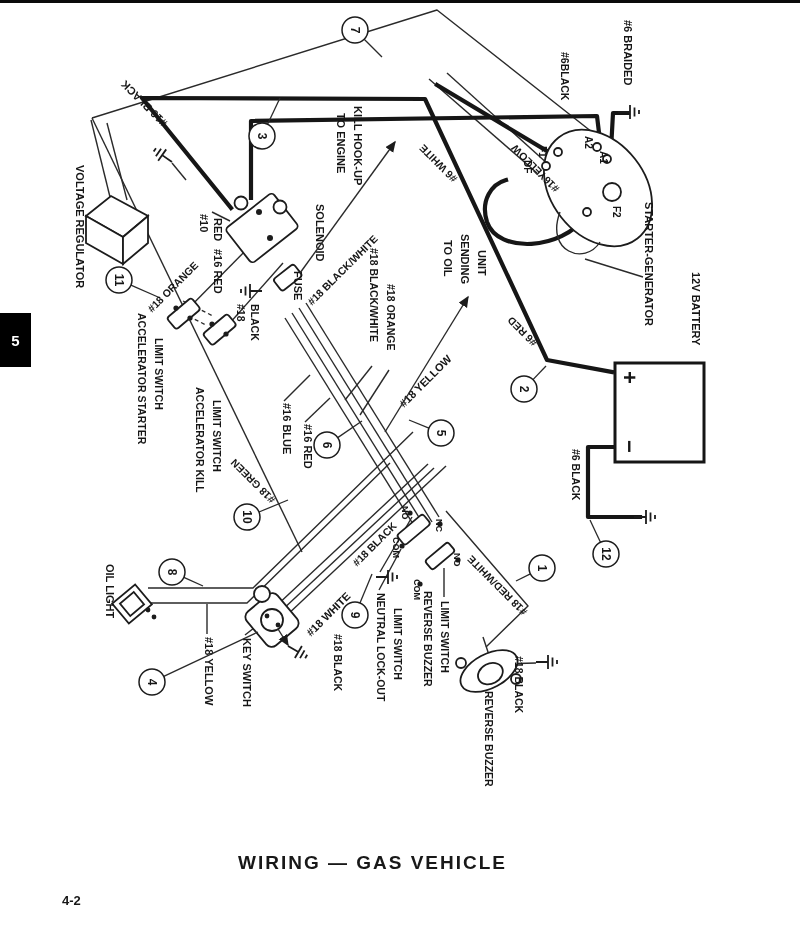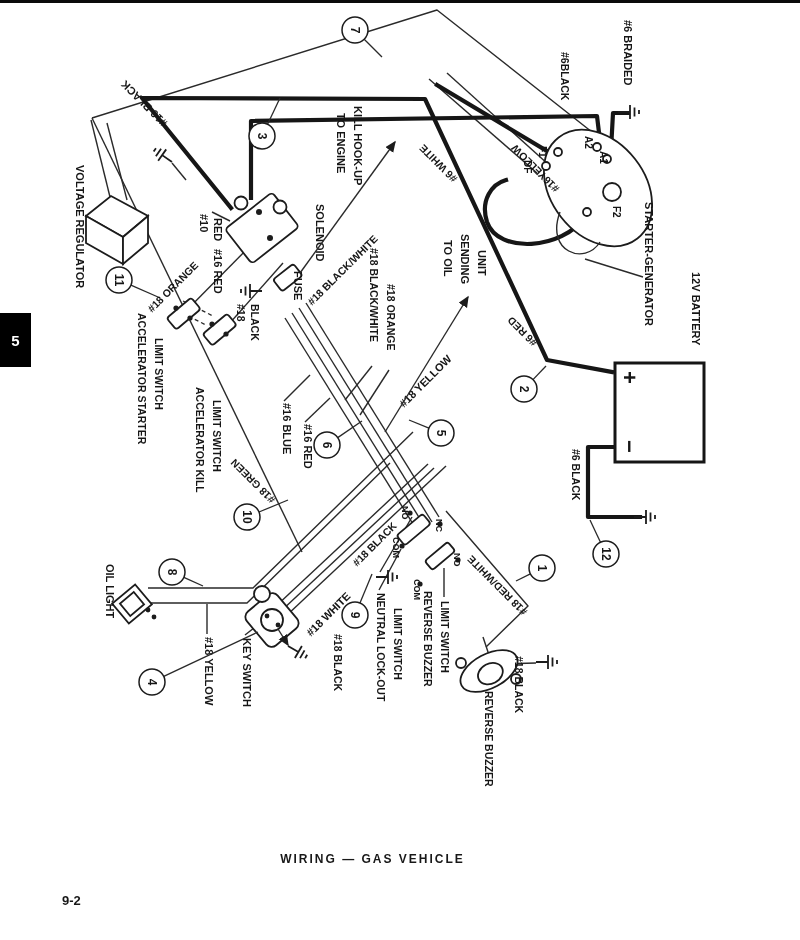--- a/index.html
+++ b/index.html
@@ -2,21 +2,21 @@
 <html><head>
 <meta charset="utf-8">
 <style>
   html,body{margin:0;padding:0;background:#fff;width:800px;height:940px;overflow:hidden;
     font-family:"Liberation Sans",sans-serif;}
   #stage{position:relative;width:800px;height:940px;background:#fff;}
   #scan-edge{position:absolute;top:0;left:0;width:800px;height:3px;background:#0a0a0a;}
   #tab5{position:absolute;left:0;top:313px;width:31px;height:54px;background:#000;color:#fff;
     display:flex;align-items:center;justify-content:center;font-size:15px;font-weight:bold;}
   #caption{position:absolute;left:0;top:852px;width:745px;text-align:center;font-weight:bold;
-    font-size:12px;letter-spacing:2px;color:#181818;}
+    font-size:19px;letter-spacing:2px;color:#181818;}
   #pagenum{position:absolute;left:62px;top:893px;font-weight:bold;font-size:13px;color:#181818;}
   svg{position:absolute;top:0;left:0;}
   svg text{font-family:"Liberation Sans",sans-serif;font-weight:bold;fill:#161616;}
   .w-thick{fill:none;stroke:#161616;stroke-width:4.2px;stroke-linejoin:round;stroke-linecap:square;}
   .w-thin{fill:none;stroke:#2a2a2a;stroke-width:1.4px;stroke-linejoin:round;}
   .comp{fill:#ffffff;stroke:#1c1c1c;stroke-width:1.8px;}
   .bolt{fill:#1c1c1c;stroke:none;}
   .dash{stroke:#2a2a2a;stroke-width:1.3px;stroke-dasharray:4 3;fill:none;}
 </style>
 </head>
@@ -298,14 +298,14 @@
         <path d="M0,0 L12,0 M12,-7 L12,7 M16.5,-4.5 L16.5,4.5 M21,-2 L21,2" transform="translate(376 577) rotate(0)" stroke="#1c1c1c" stroke-width="1.8" fill="none"></path>
         <path d="M0,0 L12,0 M12,-7 L12,7 M16.5,-4.5 L16.5,4.5 M21,-2 L21,2" transform="translate(288 646) rotate(30)" stroke="#1c1c1c" stroke-width="1.8" fill="none"></path>
         <path d="M0,0 L12,0 M12,-7 L12,7 M16.5,-4.5 L16.5,4.5 M21,-2 L21,2" transform="translate(536 662) rotate(0)" stroke="#1c1c1c" stroke-width="1.8" fill="none"></path>
         <line x1="300" y1="273" x2="395" y2="142" stroke="#2a2a2a" stroke-width="1.4" marker-end="url(#arr)"></line>
         <line x1="385" y1="432" x2="468" y2="297" stroke="#2a2a2a" stroke-width="1.4" marker-end="url(#arr)"></line>
         <line x1="278" y1="629" x2="288" y2="645" stroke="#2a2a2a" stroke-width="1.4" marker-end="url(#arr)"></line>
       </g>
   </svg>
 
   <div id="caption">WIRING — GAS VEHICLE</div>
-  <div id="pagenum">9-2</div>
+  <div id="pagenum">4-2</div>
 </div>
 
 </body></html>

